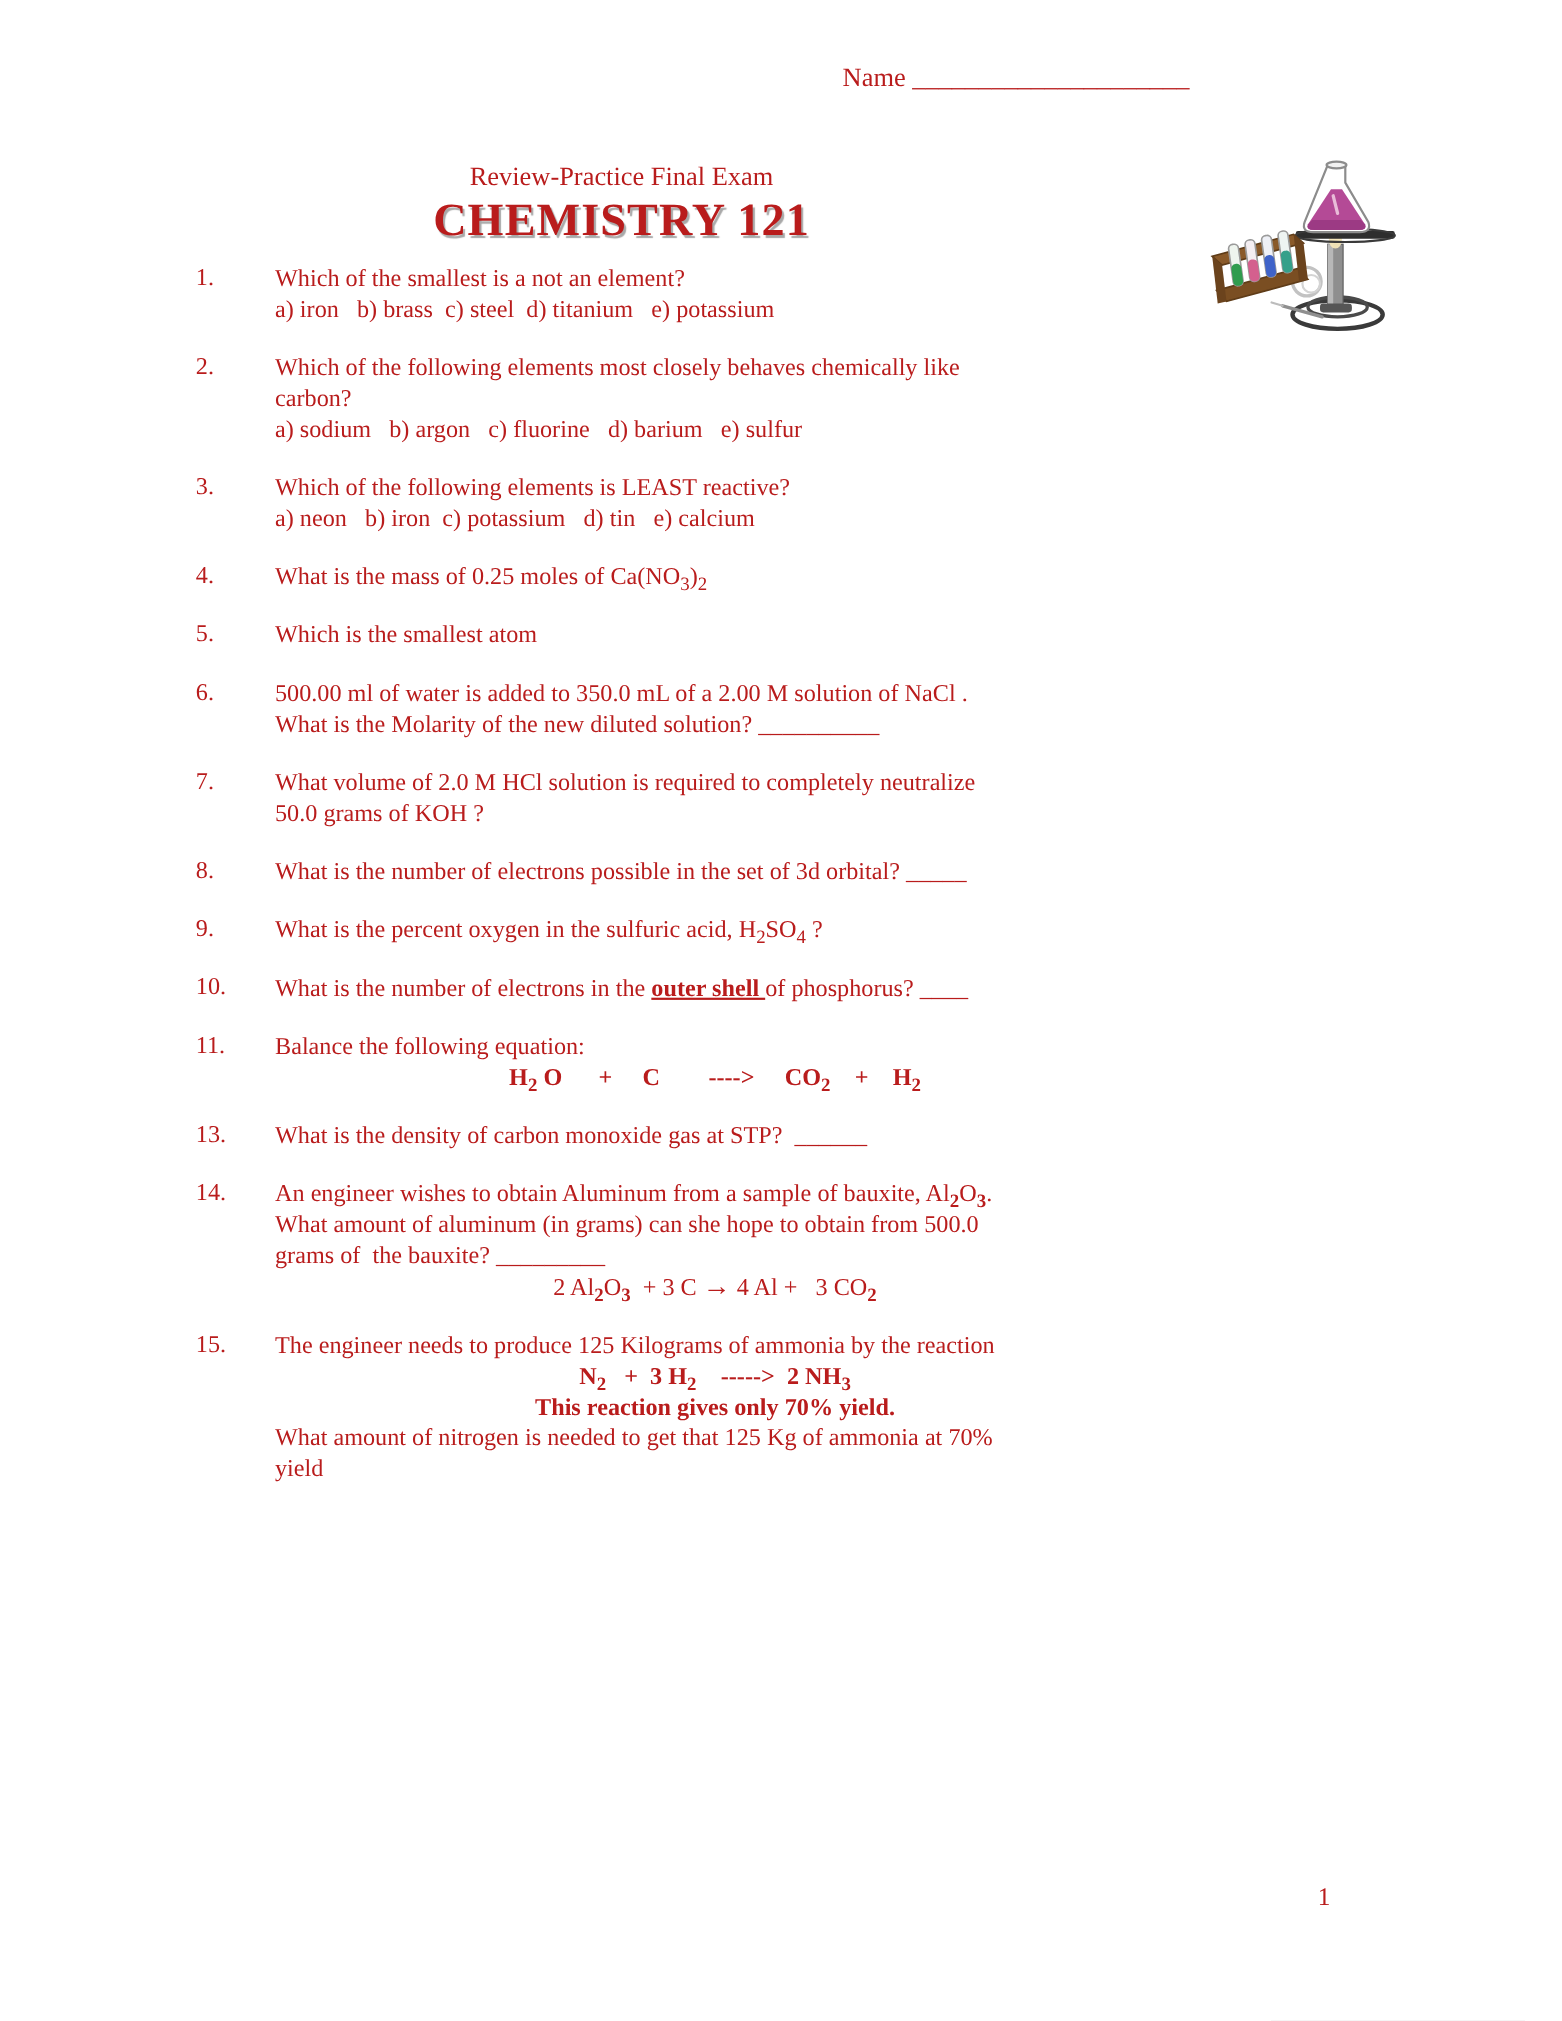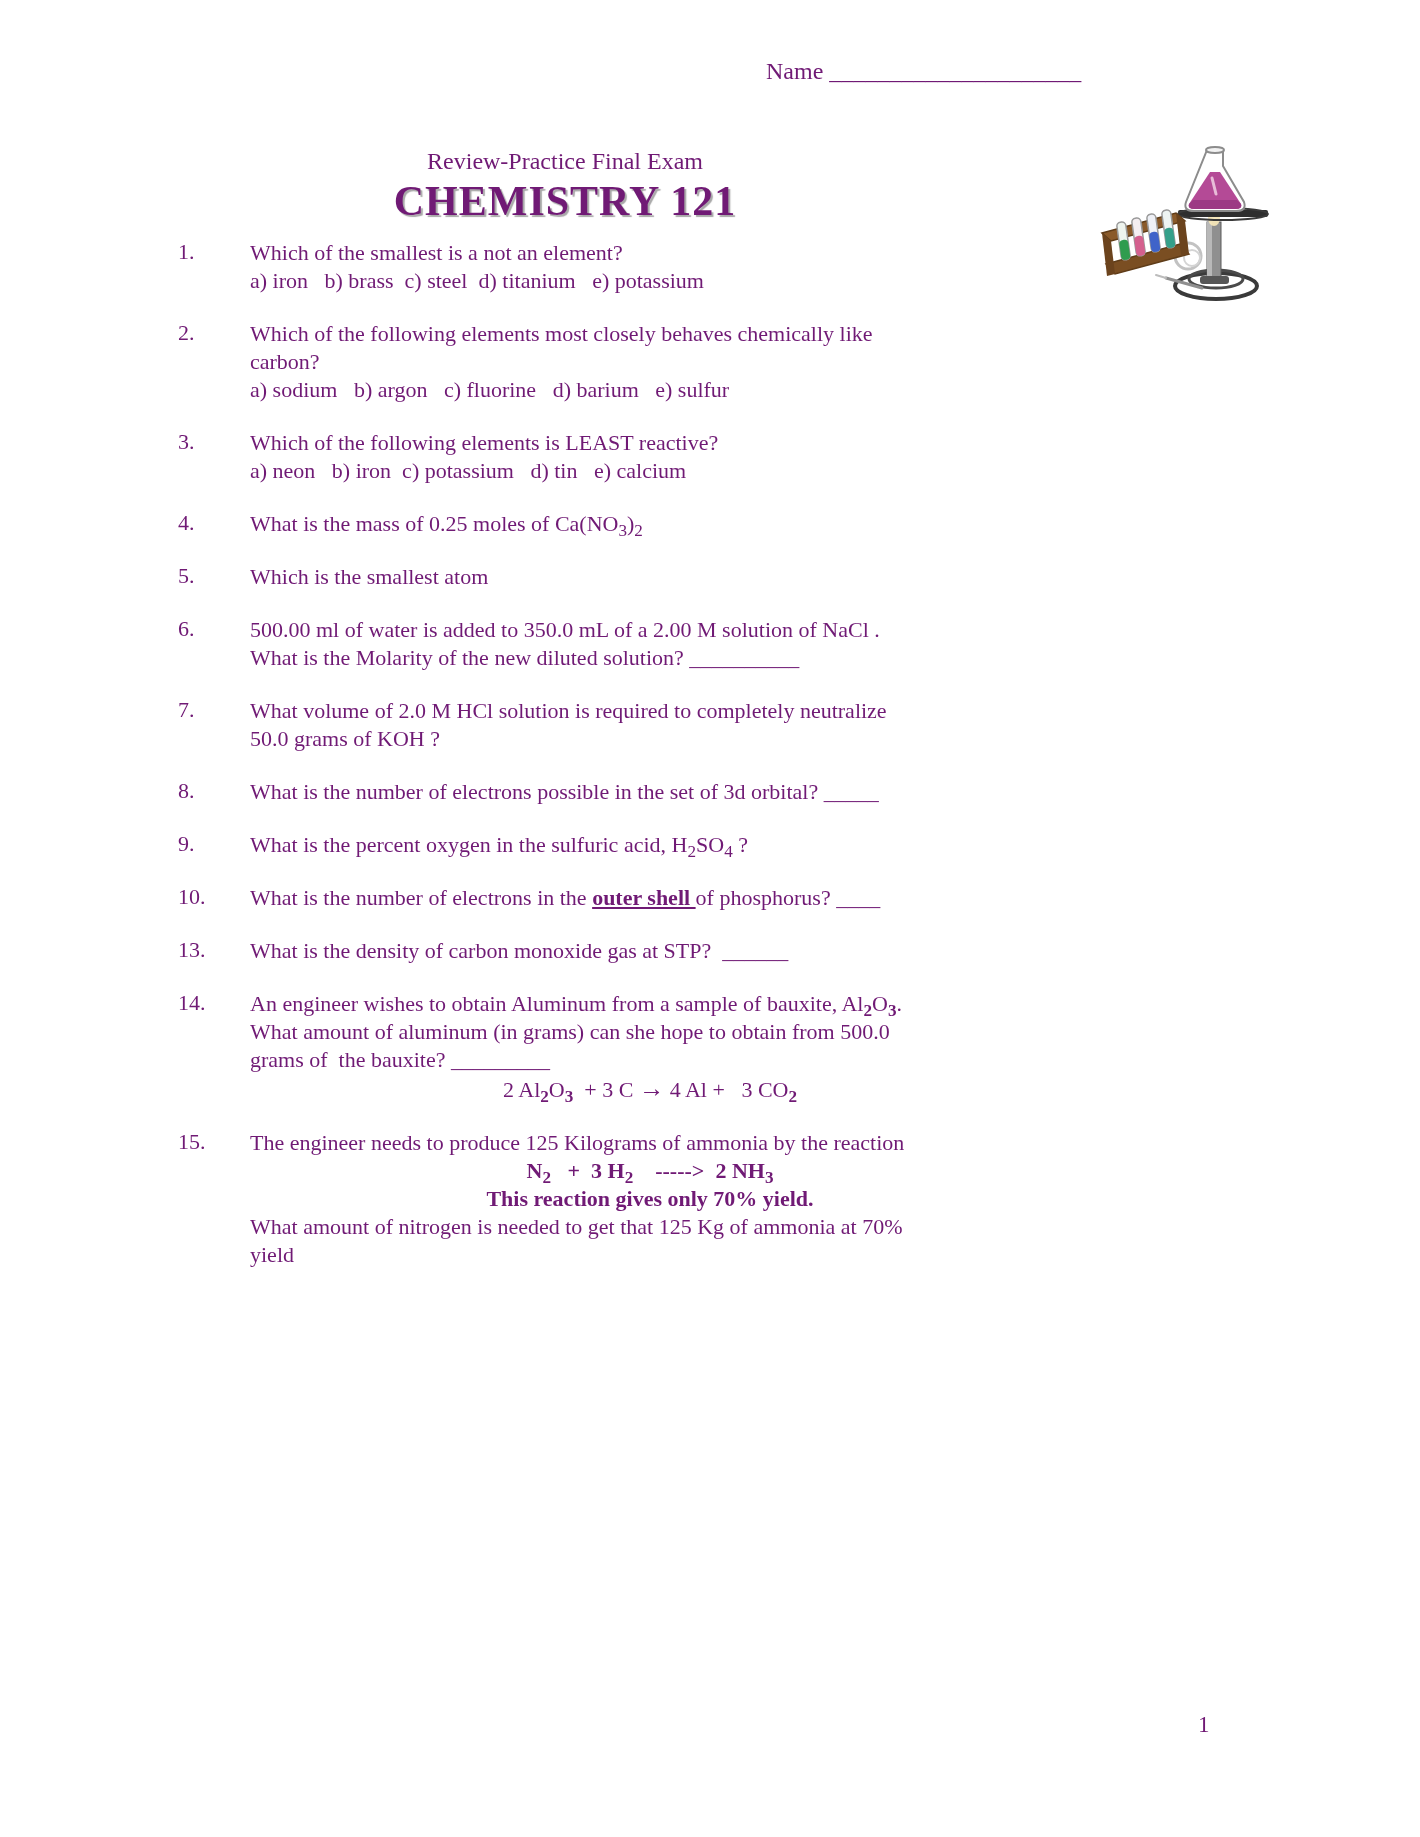--- a/index.html
+++ b/index.html
@@ -1,21 +1,21 @@
 <!DOCTYPE html>
 <html><head>
 <meta charset="utf-8">
 <style>
   html,body{margin:0;padding:0;background:#e8e8e8;}
   .page{
     position:relative;
     width:1420px;height:1837px;
     margin:0 auto;
     background:#ffffff;
-    color:#701a75;
+    color:#b91c1c;
     font-family:"Liberation Serif","DejaVu Serif",serif;
     font-size:22px;
     overflow:hidden;
   }
   .name-row{
     margin:58px 0 0 766px;
     font-size:24px;
     white-space:pre;
   }
   .name-line{letter-spacing:0;}
@@ -175,20 +175,27 @@
           <div class="line"><span>What is the percent oxygen in the sulfuric acid, H</span><sub>2</sub><span>SO</span><sub>4</sub><span> ?</span></div>
         </div>
       </div>
       <div class="q">
         <div class="qnum">10.</div>
         <div class="qbody">
           <div class="line"><span>What is the number of electrons in the </span><span class="b u">outer shell </span><span>of phosphorus? </span><span class="blank">____</span></div>
         </div>
       </div>
       <div class="q">
+        <div class="qnum">11.</div>
+        <div class="qbody">
+          <div class="line"><span>Balance the following equation:</span></div>
+          <div class="line center b"><span>H</span><sub>2</sub><span> O      +     C        ----&gt;     CO</span><sub>2</sub><span>    +    H</span><sub>2</sub></div>
+        </div>
+      </div>
+      <div class="q">
         <div class="qnum">13.</div>
         <div class="qbody">
           <div class="line"><span>What is the density of carbon monoxide gas at STP?  </span><span class="blank">______</span></div>
         </div>
       </div>
       <div class="q">
         <div class="qnum">14.</div>
         <div class="qbody">
           <div class="line"><span>An engineer wishes to obtain Aluminum from a sample of bauxite, Al</span><sub class="b">2</sub><span>O</span><sub class="b">3</sub><span>.</span></div>
           <div class="line"><span>What amount of aluminum (in grams) can she hope to obtain from 500.0</span></div>

